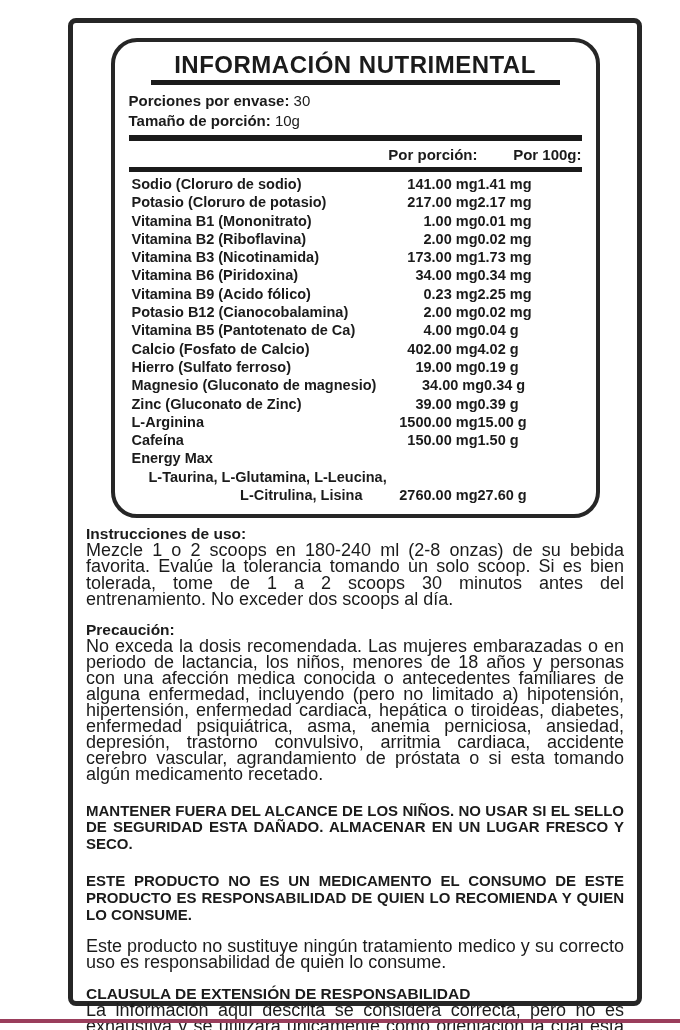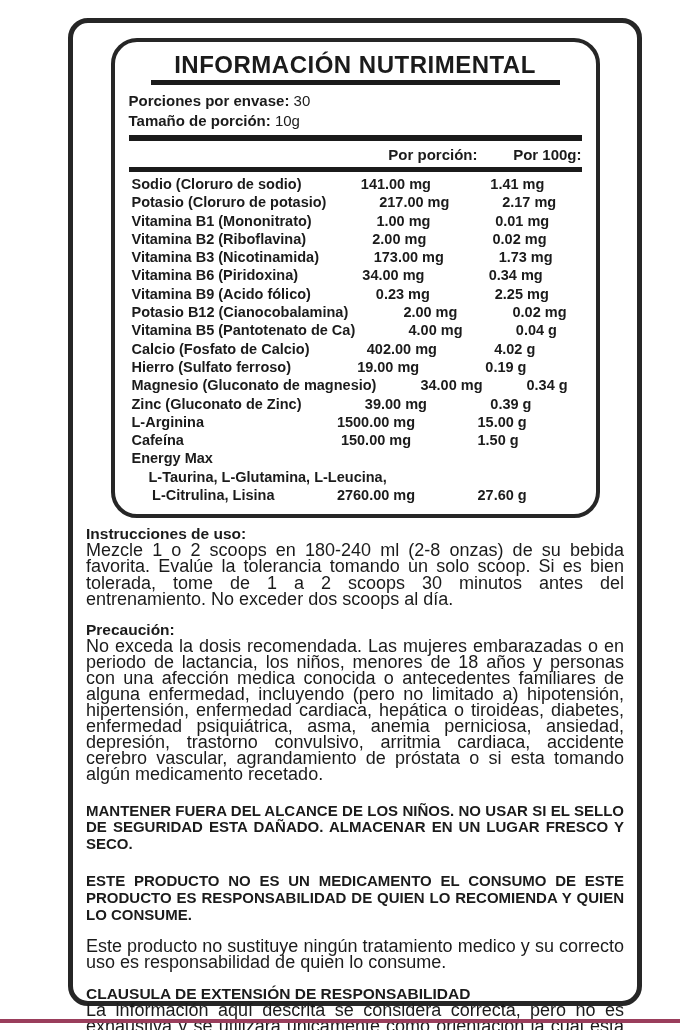--- a/index.html
+++ b/index.html
@@ -8,21 +8,21 @@
     background:#ffffff;
     color:#1b1b1b;
     font-family:"Liberation Sans", sans-serif;
     position:relative;
     overflow:hidden;
   }
   .outer-box {
     position:absolute; left:68px; top:18px;
     width:574px; height:988px;
     border:5px solid #262626;
-    border-radius:20px;
+    border-radius:8px;
     box-sizing:border-box;
     padding:0 12px;
     background:#fff;
   }
   .nutri-box {
     width:489px;
     margin:15px auto 0;
     border:4px solid #262626;
     border-radius:26px;
     box-sizing:border-box;
@@ -61,25 +61,24 @@
   }
   .hdr-row .sp { flex:1; }
   .hdr-row .h1 { width:115px; text-align:right; }
   .hdr-row .h2 { width:104px; text-align:right; }
   .bar2 { height:5px; background:#1b1b1b; margin:0 0 3px; }
   .t-row {
     display:flex;
     font-size:14.5px;
     font-weight:bold;
     line-height:18.3px;
-    gap:44px;
   }
   .t-row .n { flex:1; padding-left:3px; white-space:nowrap; }
   .t-row .n.indent { padding-left:20px;text-align:right; }
-  .t-row .v1 { width:115px; text-align:center; white-space:nowrap; }
+  .t-row .v1 { width:115px; text-align:right; white-space:nowrap; }
   .t-row .v2 { width:104px; text-align:left; white-space:nowrap; }
   .sections { margin-top:7px; padding:0 1px; }
   .sec-heading {
     font-size:15.5px;
     font-weight:bold;
     line-height:17px;
     margin:0;
   }
   .para {
     font-size:18px;

